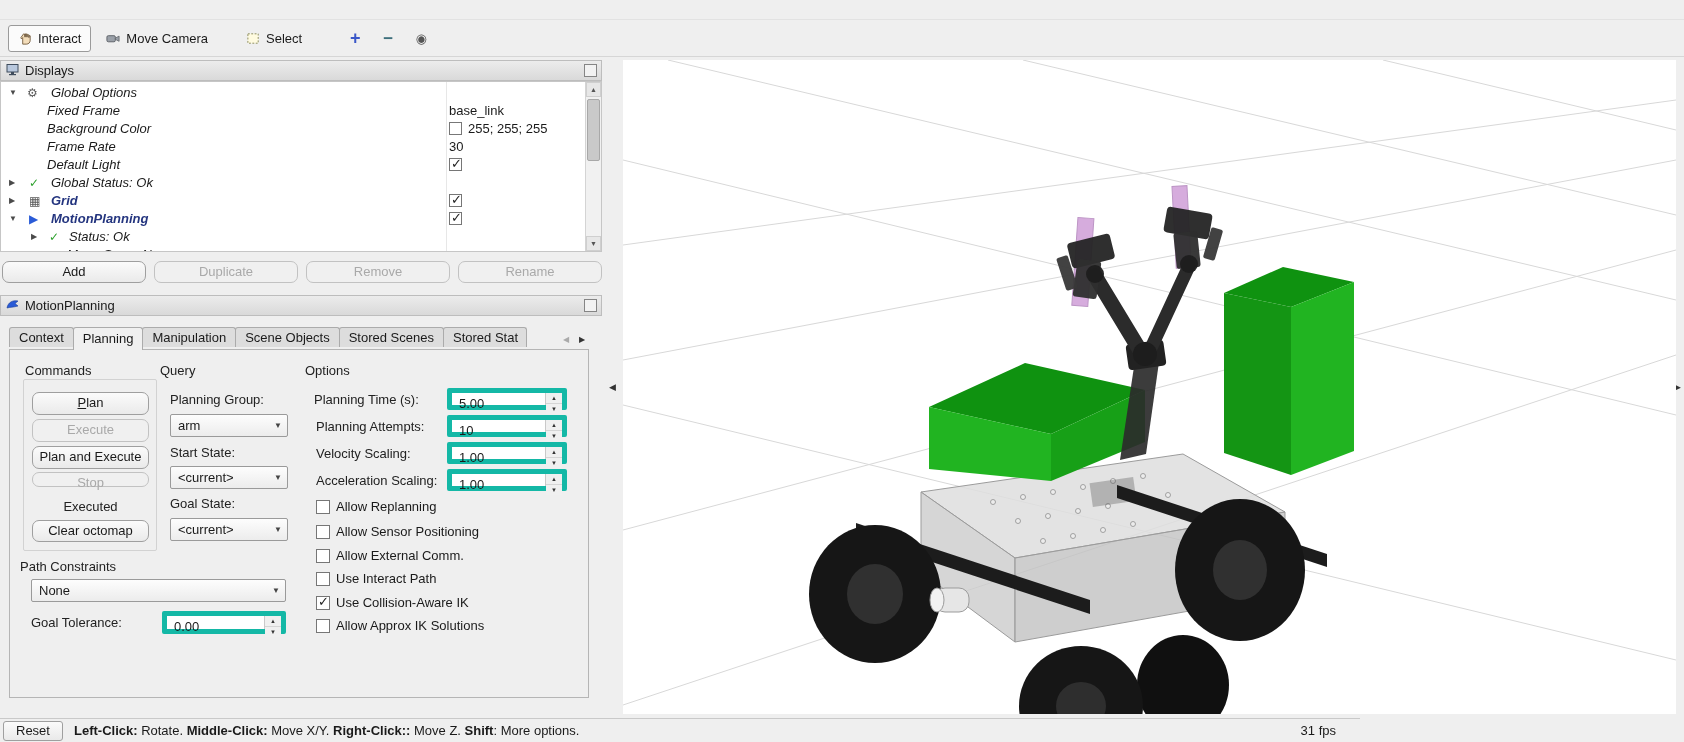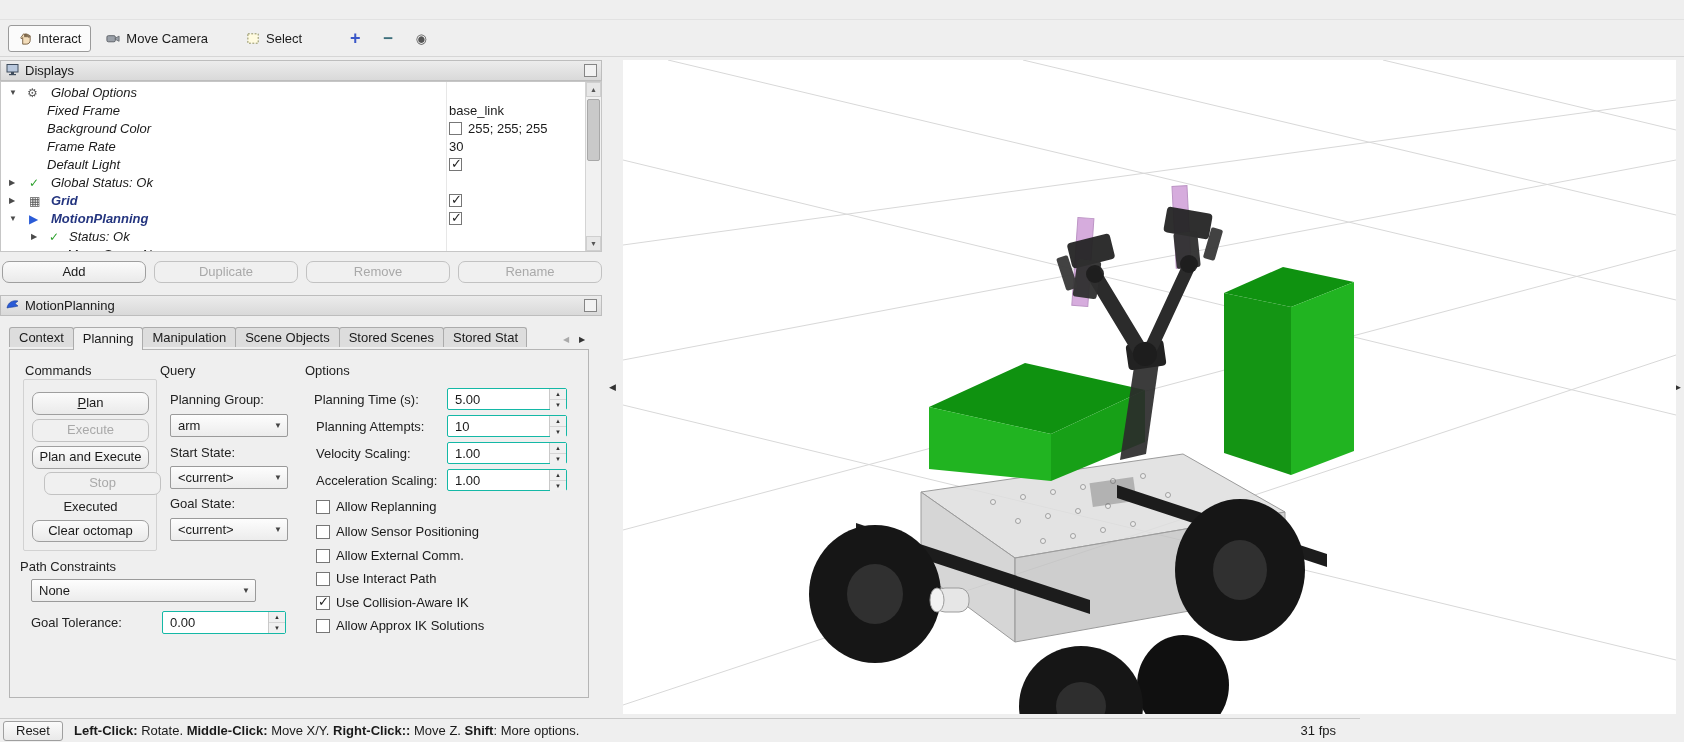--- a/index.html
+++ b/index.html
@@ -82,21 +82,21 @@
   .mp-frame > * { position:absolute; }
   .heading { font-size:13px; color:#222; white-space:nowrap; }
   .flabel  { font-size:13px; color:#222; white-space:nowrap; }
   .groupbox { border:1px solid #d2d2d2; border-radius:2px; }
 
   .combo { border:1px solid #9a9a9a; border-radius:2px; background:linear-gradient(#fdfdfd,#ececec);
            display:flex; align-items:center; }
   .ctext { flex:1; padding-left:7px; font-size:13px; white-space:nowrap; overflow:hidden; }
   .carrow { width:18px; text-align:center; font-size:8px; color:#444; }
 
-  .spin { border:1px solid #14b8a6; border-radius:2px; background:#fff; display:flex; }
+  .spin { border:5px solid #14b8a6; border-radius:2px; background:#fff; display:flex; }
   .stext { flex:1; padding:3px 0 0 7px; font-size:13px; }
   .sbtns { width:17px; border-left:1px solid #c9c9c9; display:flex; flex-direction:column; }
   .sbtns div { flex:1; font-size:6px; line-height:10px; text-align:center; color:#333; background:#f0f0f0; }
   .sbtns .su { border-bottom:1px solid #d5d5d5; }
 
   .chk { display:flex; align-items:center; gap:6px; height:17px; }
   .cl { font-size:13px; white-space:nowrap; }
 
   .plan-btn::first-letter { text-decoration:underline; }
 
@@ -270,21 +270,21 @@
     <div class="tab-scroll dim" style="left:558px">◀</div>
     <div class="tab-scroll" style="left:574px">▶</div>
 
     <div class="mp-frame">
 
       <div class="heading" style="left:15px; top:13px">Commands</div>
       <div class="groupbox" style="left:13px; top:29px; width:134px; height:172px"></div>
       <div class="pbtn plan-btn" style="left:22px; top:42px; width:117px; height:23px">Plan</div>
       <div class="pbtn disabled" style="left:22px; top:69px; width:117px; height:23px">Execute</div>
       <div class="pbtn" style="left:22px; top:96px; width:117px; height:23px">Plan and Execute</div>
-      <div class="pbtn disabled" style="left:34px; top:122px; width:117px; height:23px">Stop</div>
+      <div class="pbtn disabled" style="left:22px; top:122px; width:117px; height:15px">Stop</div>
       <div class="flabel" style="left:22px; top:149px; width:117px; text-align:center">Executed</div>
       <div class="pbtn" style="left:22px; top:170px; width:117px; height:22px">Clear octomap</div>
 
       <div class="heading" style="left:150px; top:13px">Query</div>
       <div class="flabel" style="left:160px; top:42px">Planning Group:</div>
       <div class="combo" style="left:160px; top:64px; width:118px; height:23px">
         <div class="ctext">arm</div>
         <div class="carrow">▼</div>
       </div>
       <div class="flabel" style="left:160px; top:95px">Start State:</div>
@@ -355,21 +355,21 @@
       <label class="chk" style="left:306px; top:244px; position:absolute">
         <span class="cb checked"></span>
         <span class="cl">Use Collision-Aware IK</span>
       </label>
       <label class="chk" style="left:306px; top:267px; position:absolute">
         <span class="cb"></span>
         <span class="cl">Allow Approx IK Solutions</span>
       </label>
 
       <div class="heading" style="left:10px; top:209px">Path Constraints</div>
-      <div class="combo" style="left:21px; top:229px; width:225px; height:23px">
+      <div class="combo" style="left:21px; top:229px; width:255px; height:23px">
         <div class="ctext">None</div>
         <div class="carrow">▼</div>
       </div>
       <div class="flabel" style="left:21px; top:265px">Goal Tolerance:</div>
       <div class="spin" style="left:152px; top:261px; width:124px; height:23px">
         <div class="stext">0.00</div>
         <div class="sbtns">
             <div class="su">▲</div>
             <div class="sd">▼</div>
           </div>

